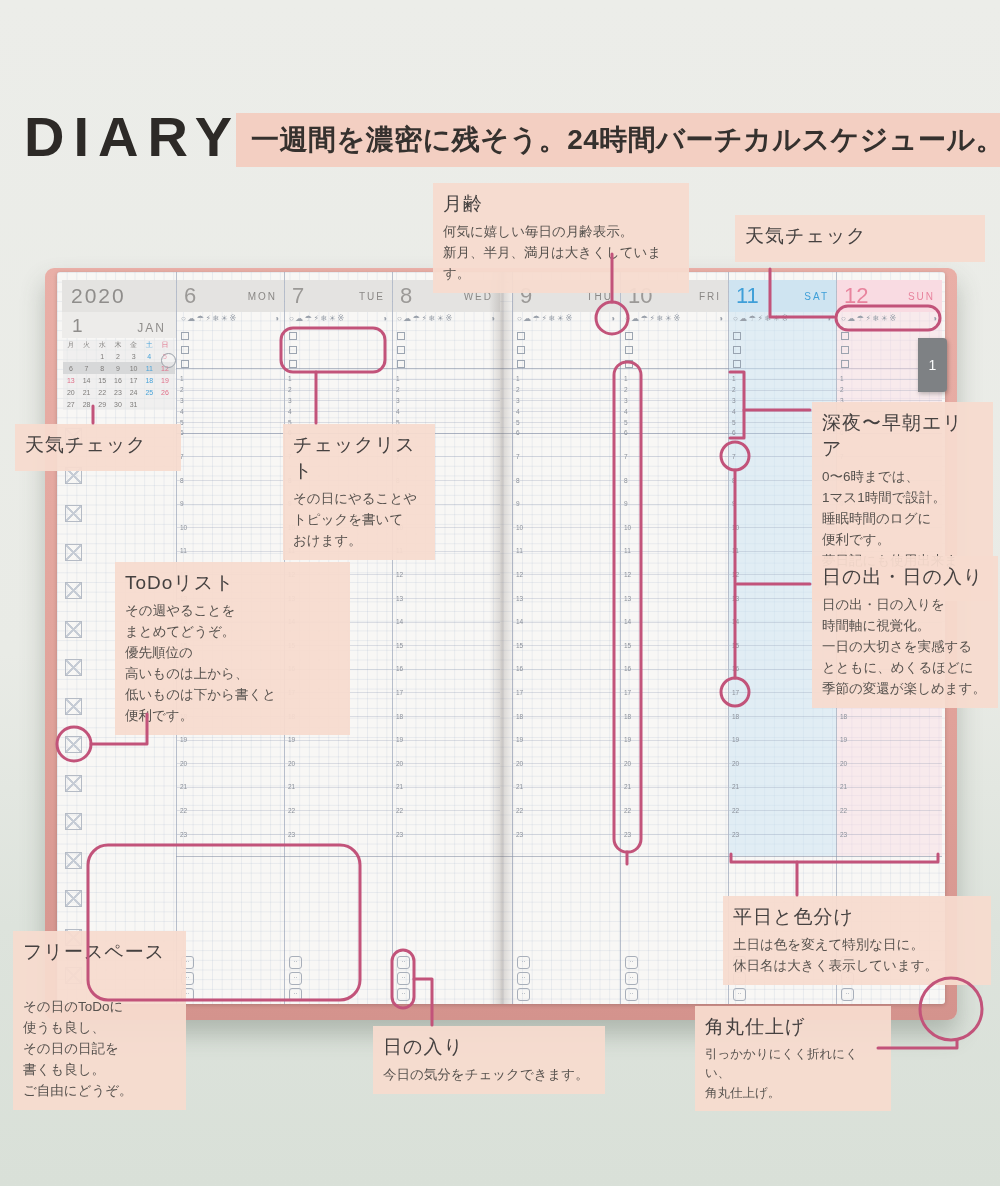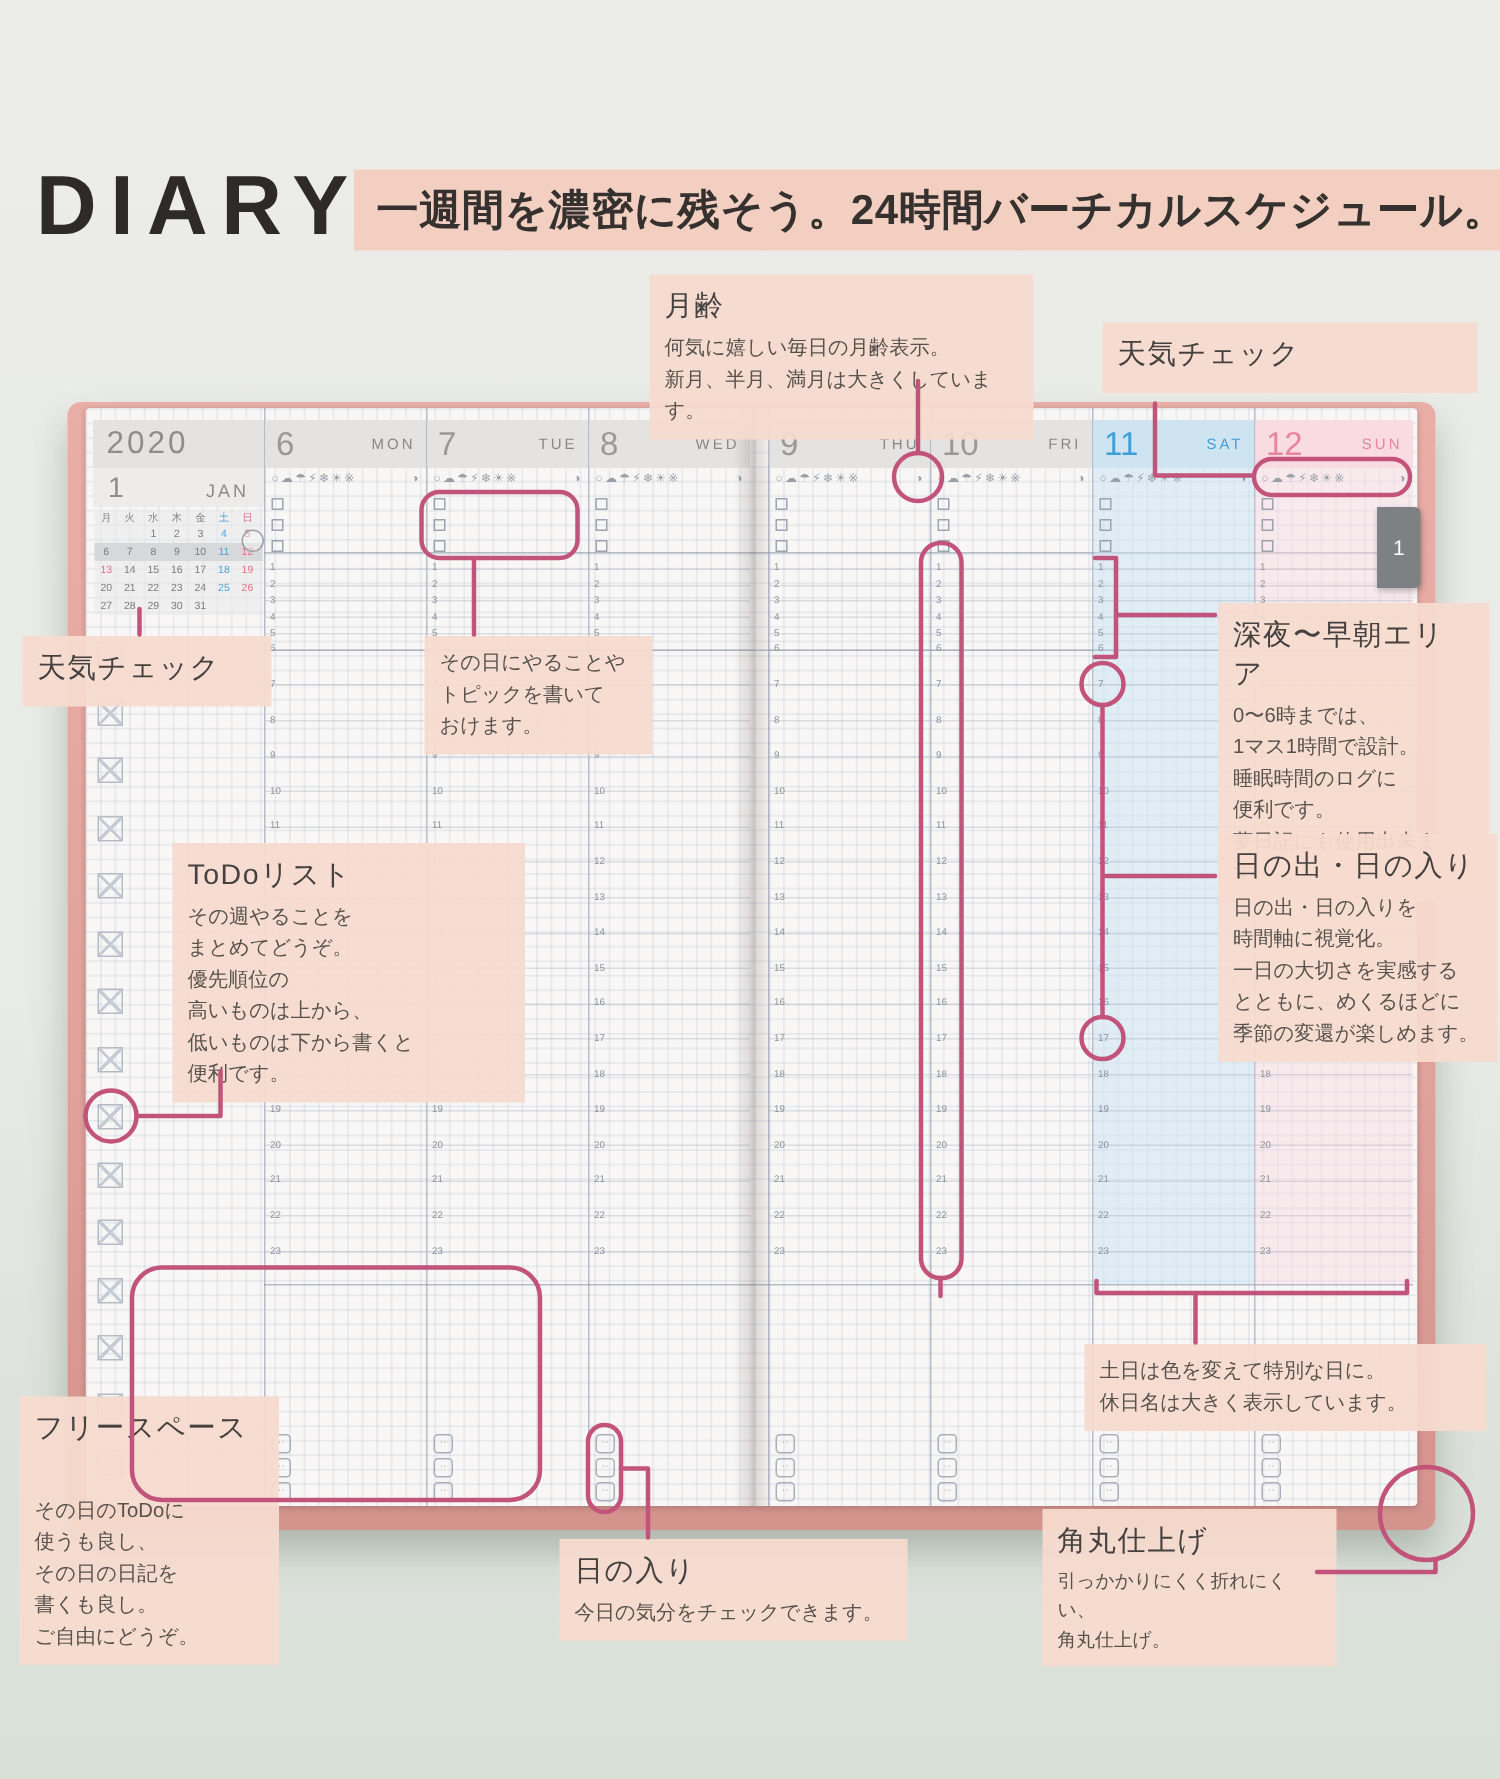--- a/index.html
+++ b/index.html
@@ -612,20 +612,21 @@
     <div class="note-body">何気に嬉しい毎日の月齢表示。
 新月、半月、満月は大きくしています。</div>
   </div>
   <div class="note ta-r" style="left:735px;top:183px;width:250px;">
     <div class="note-title">天気チェック</div>
   </div>
   <div class="note" style="left:15px;top:424px;width:166px;">
     <div class="note-title">天気チェック</div>
   </div>
   <div class="note" style="left:283px;top:424px;width:152px;">
+    <div class="note-title">チェックリスト</div>
     <div class="note-body">その日にやることや
 トピックを書いて
 おけます。</div>
   </div>
   <div class="note" style="left:115px;top:562px;width:235px;">
     <div class="note-title">ToDoリスト</div>
     <div class="note-body">その週やることを
 まとめてどうぞ。
 優先順位の
 高いものは上から、
@@ -642,20 +643,21 @@
   </div>
   <div class="note" style="left:812px;top:556px;width:186px;">
     <div class="note-title">日の出・日の入り</div>
     <div class="note-body">日の出・日の入りを
 時間軸に視覚化。
 一日の大切さを実感する
 とともに、めくるほどに
 季節の変還が楽しめます。</div>
   </div>
   <div class="note" style="left:723px;top:896px;width:268px;">
+    <div class="note-title">平日と色分け</div>
     <div class="note-body">土日は色を変えて特別な日に。
 休日名は大きく表示しています。</div>
   </div>
   <div class="note" style="left:13px;top:931px;width:173px;">
     <div class="note-title">フリースペース</div>
     <div class="note-body ta-r">その日のToDoに
 使うも良し、
 その日の日記を
 書くも良し。
 ご自由にどうぞ。</div>

